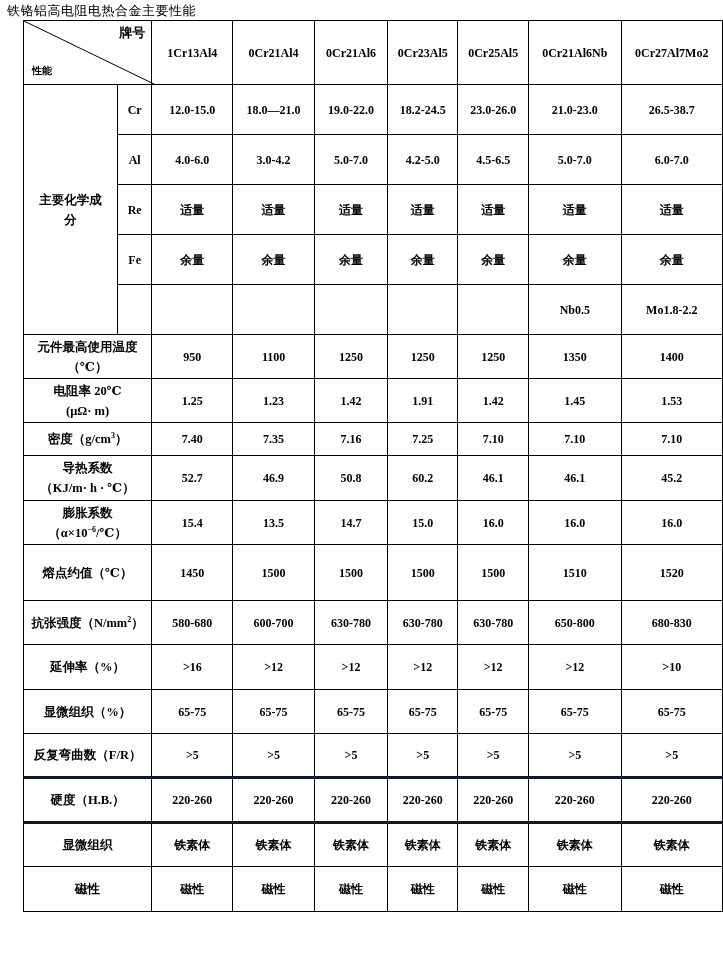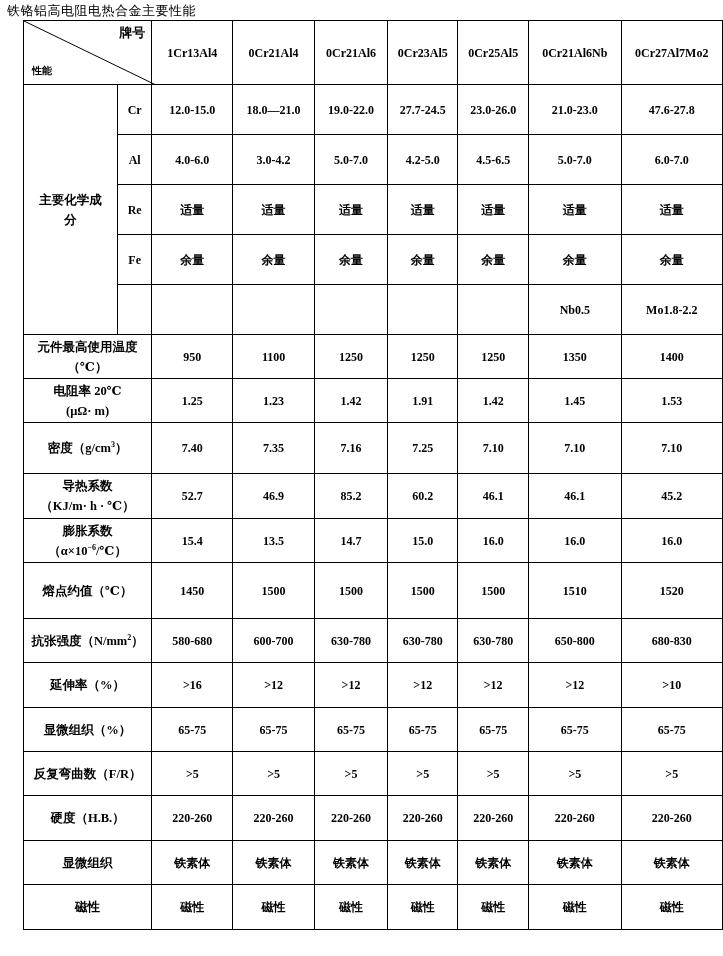--- a/index.html
+++ b/index.html
@@ -9,21 +9,21 @@
            letter-spacing:0.5px; }
   table { position:absolute; left:23px; top:20px; border-collapse:collapse;
           table-layout:fixed; }
   td { border:1px solid #000; text-align:center; vertical-align:middle;
        font-size:12px; font-weight:bold; padding:0; line-height:20px; }
   .prop { font-size:12.5px; }
   .diag { position:relative; padding:0; }
   .diag svg { position:absolute; left:0; top:0; }
   .diag .brand { position:absolute; right:6px; top:2px; font-size:13px; }
   .diag .perf { position:absolute; left:8px; bottom:3px; font-size:10px;font-family:Liberation Serif, serif; }
-  tr.thick-top td { border-top:1px solid #0f172a; }
+  tr.thick-top td { border-top:3px solid #0f172a; }
   sup { font-size:8px; line-height:0; }
 </style>
 </head>
 <body>
 
 <div class="title">铁铬铝高电阻电热合金主要性能</div>
 
 <table>
   <colgroup>
     <col style="width:97px">
@@ -52,24 +52,24 @@
       <td>0Cr25Al5</td>
       <td>0Cr21Al6Nb</td>
       <td>0Cr27Al7Mo2</td>
     </tr>
   <tr style="height:50px">
         <td rowspan="5" class="prop" style="padding:12px 12px">主要化学成分</td>
         <td>Cr</td>
         <td>12.0-15.0</td>
         <td>18.0—21.0</td>
         <td>19.0-22.0</td>
-        <td>27.7-24.5</td>
+        <td>18.2-24.5</td>
         <td>23.0-26.0</td>
         <td>21.0-23.0</td>
-        <td>47.6-27.8</td>
+        <td>26.5-38.7</td>
       </tr>
       <tr style="height:50px">
         <td>Al</td>
         <td>4.0-6.0</td>
         <td>3.0-4.2</td>
         <td>5.0-7.0</td>
         <td>4.2-5.0</td>
         <td>4.5-6.5</td>
         <td>5.0-7.0</td>
         <td>6.0-7.0</td>
@@ -117,35 +117,35 @@
       <tr style="height:44px">
         <td colspan="2" class="prop"><span>电阻率 20℃</span><br><span>(μΩ· m)</span></td>
         <td>1.25</td>
         <td>1.23</td>
         <td>1.42</td>
         <td>1.91</td>
         <td>1.42</td>
         <td>1.45</td>
         <td>1.53</td>
       </tr>
-      <tr style="height:51px">
+      <tr style="height:33px">
         <td colspan="2" class="prop"><span>密度（g/cm</span><sup>3</sup><span>）</span></td>
         <td>7.40</td>
         <td>7.35</td>
         <td>7.16</td>
         <td>7.25</td>
         <td>7.10</td>
         <td>7.10</td>
         <td>7.10</td>
       </tr>
       <tr style="height:45px">
         <td colspan="2" class="prop"><span>导热系数</span><br><span>（KJ/m· h · ℃）</span></td>
         <td>52.7</td>
         <td>46.9</td>
-        <td>85.2</td>
+        <td>50.8</td>
         <td>60.2</td>
         <td>46.1</td>
         <td>46.1</td>
         <td>45.2</td>
       </tr>
       <tr style="height:44px">
         <td colspan="2" class="prop"><span>膨胀系数</span><br><span>（α×10</span><sup>−6</sup><span>/℃）</span></td>
         <td>15.4</td>
         <td>13.5</td>
         <td>14.7</td>

